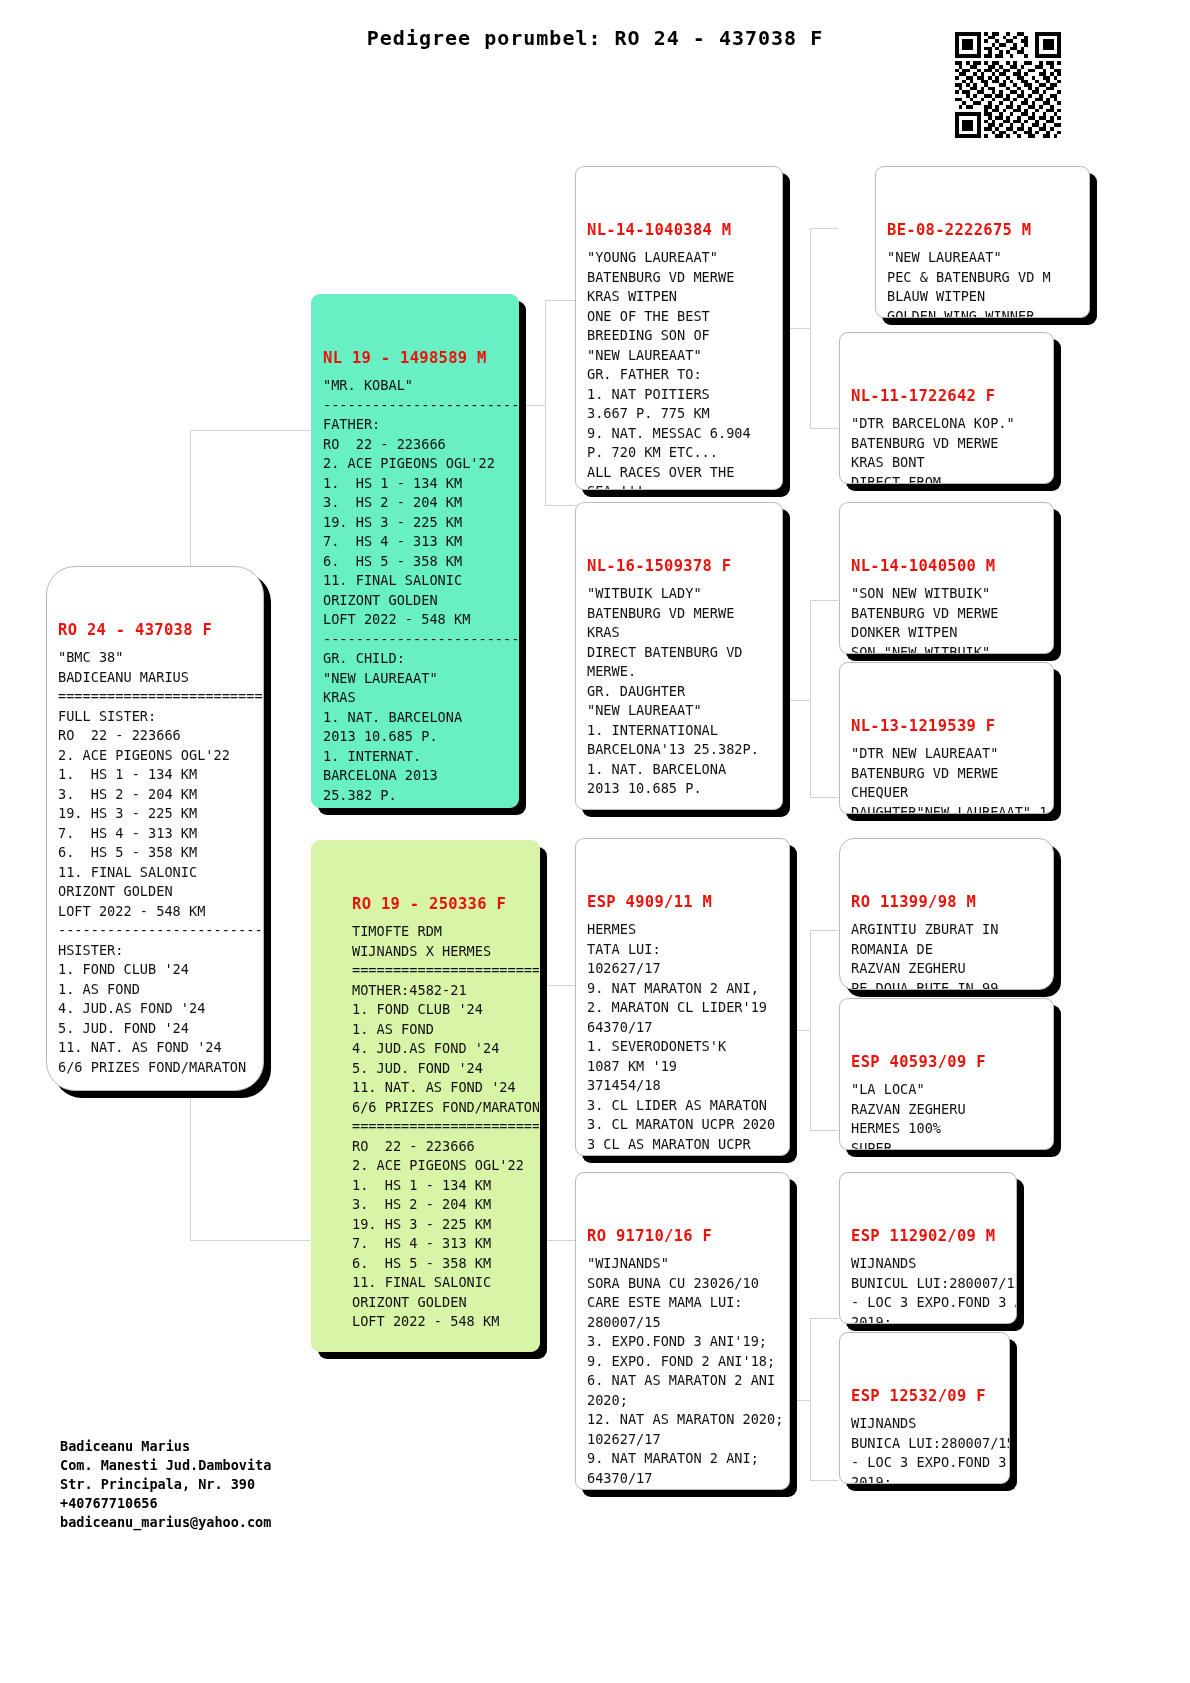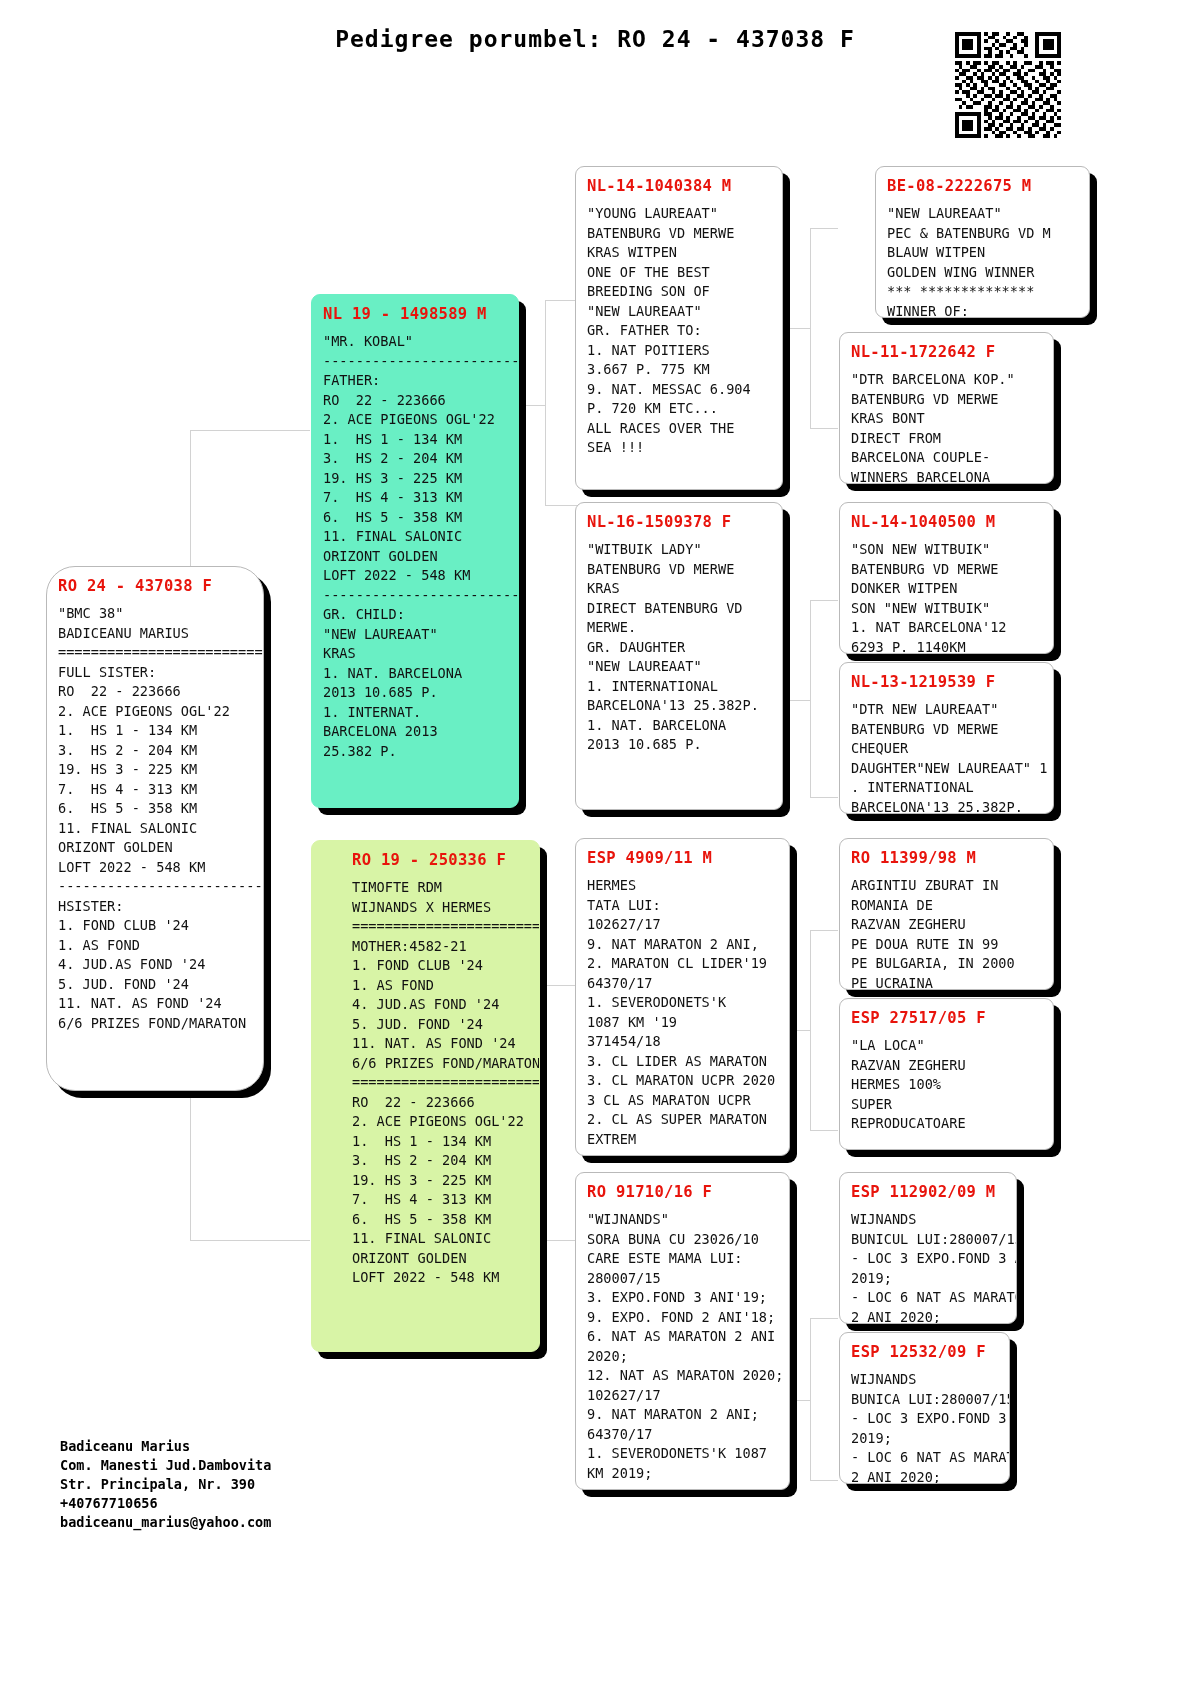--- a/index.html
+++ b/index.html
@@ -11,21 +11,21 @@
     overflow:hidden;
   }
   .page{position:relative;width:1190px;height:1683px;}
 
   
   .title{
     position:absolute;left:0;top:26px;width:1190px;
     text-align:center;
     font-family:"DejaVu Sans Mono","Liberation Mono",monospace;
     font-weight:bold;
-    font-size:23px;
+    font-size:20px;
     letter-spacing:1px;
     color:#000;
   }
   .qr{
     position:absolute;left:955px;top:32px;width:106px;height:106px;
     background:#fff;
   }
   .qr svg{display:block;}
 
   
@@ -39,20 +39,21 @@
     padding:10px 11px 6px 11px;
     overflow:hidden;
   }
   .card .ring{
     color:#e8140c;
     font-weight:bold;
     font-size:15.5px;
     letter-spacing:0.3px;
     white-space:nowrap;
     margin-bottom:9px;
+    margin-top:44px;
   }
   .card .body{
     font-size:13.6px;
     line-height:19.5px;
     color:#111;
     white-space:pre;
   }
   .card.teal{background:#69efc4;border-color:#69efc4;}
   .card.lime{background:#d8f4a6;border-color:#d8f4a6;}
 
@@ -536,32 +537,32 @@
   <div class="card" style="left:839px;top:662px;width:215px;height:152px;">
     <div class="ring">NL-13-1219539 F</div>
     <div class="body">"DTR NEW LAUREAAT"
 BATENBURG VD MERWE
 CHEQUER
 DAUGHTER"NEW LAUREAAT" 1
 . INTERNATIONAL
 BARCELONA'13 25.382P.</div>
   </div>
 
-  <div class="card" style="left:839px;top:838px;width:215px;height:152px;">
+  <div class="card" style="left:839px;top:838px;width:215px;height:152px;border-radius:15px;">
     <div class="ring">RO 11399/98 M</div>
     <div class="body">ARGINTIU ZBURAT IN
 ROMANIA DE
 RAZVAN ZEGHERU
 PE DOUA RUTE IN 99
 PE BULGARIA, IN 2000
 PE UCRAINA</div>
   </div>
 
   <div class="card" style="left:839px;top:998px;width:215px;height:152px;">
-    <div class="ring">ESP 27517/05 F</div>
+    <div class="ring">ESP 40593/09 F</div>
     <div class="body">"LA LOCA"
 RAZVAN ZEGHERU
 HERMES 100%
 SUPER
 REPRODUCATOARE</div>
   </div>
 
   <div class="card" style="left:839px;top:1172px;width:178px;height:152px;">
     <div class="ring">ESP 112902/09 M</div>
     <div class="body">WIJNANDS

